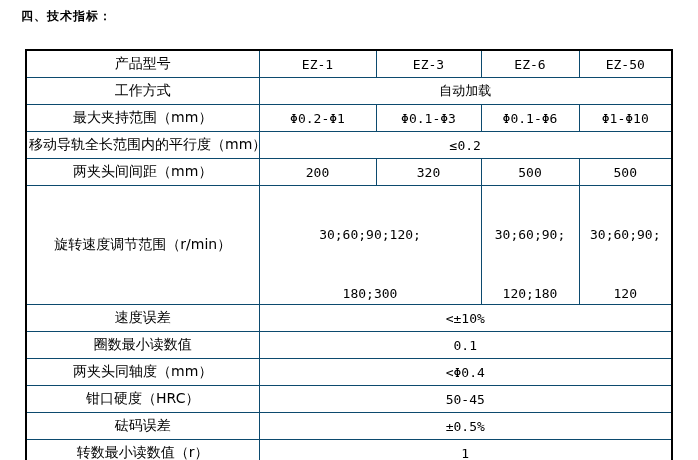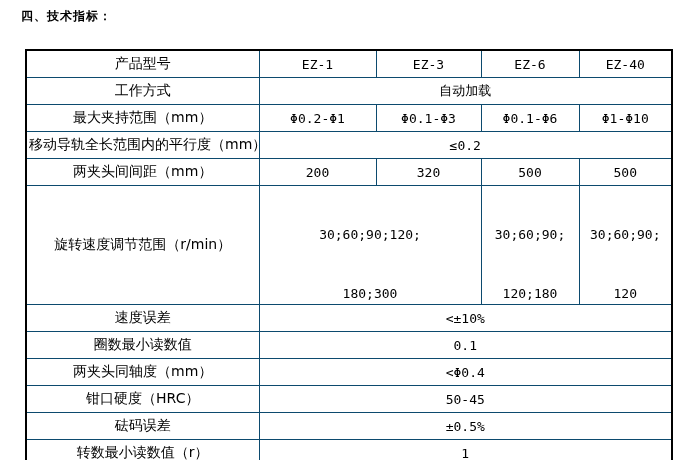--- a/index.html
+++ b/index.html
@@ -76,21 +76,21 @@
         <col class="c2">
         <col class="c3">
         <col class="c4">
     </colgroup>
     <tbody>
       <tr>
         <td class="label">产品型号</td>
         <td class="val">EZ-1</td>
         <td class="val">EZ-3</td>
         <td class="val">EZ-6</td>
-        <td class="val">EZ-40</td>
+        <td class="val">EZ-50</td>
       </tr>
       <tr>
         <td class="label">工作方式</td>
         <td class="val" colspan="4">自动加载</td>
       </tr>
       <tr>
         <td class="label">最大夹持范围（mm）</td>
         <td class="val">Φ0.2-Φ1</td>
         <td class="val">Φ0.1-Φ3</td>
         <td class="val">Φ0.1-Φ6</td>

